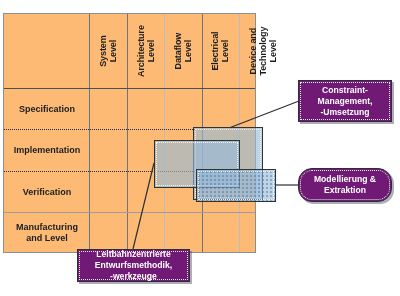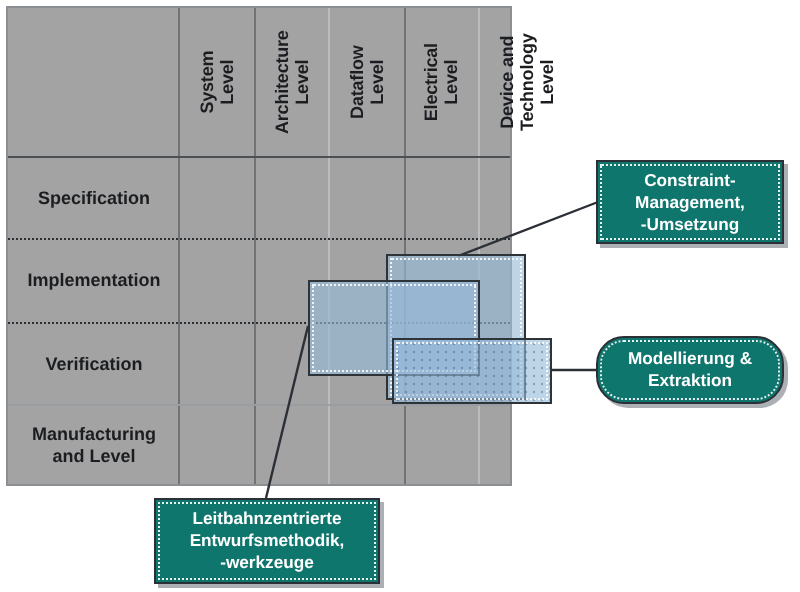--- a/index.html
+++ b/index.html
@@ -8,25 +8,25 @@
     background:#ffffff;
     font-family:"Liberation Sans", sans-serif;
     position:relative;
     overflow:hidden;
   }
   #stage{position:absolute;left:0;top:0;width:400px;height:296px;}
 
   
   .matrix{
     position:absolute;
-    left:3px; top:3px;
+    left:3px; top:13px;
     width:253px; height:240px;
     box-sizing:border-box;
     border:1px solid #8b8f93;
-    background:#a3a3a3;
+    background:#fdba74;
   }
   .vline{position:absolute;top:0;bottom:0;width:1px;background:#6f7276;}
   .vline.faint{background:#b9bcc0;}
   .hline{position:absolute;left:0;right:0;height:1px;background:#9a9da1;}
   .hline.strong{background:#4c5054;}
   .hline.dotted{
     height:0;border-top:1px dotted #2b2f33;background:none;
   }
 
   
@@ -73,21 +73,21 @@
     background-size:4px 4px;
   }
 
   
   .leader{position:absolute;left:0;top:0;width:400px;height:296px;pointer-events:none;}
 
   
   .callout{
     position:absolute;
     box-sizing:border-box;
-    background:#0f766e;
+    background:#701a75;
     border:1.3px solid #2b3036;
     outline:1px dotted rgba(255,255,255,0.9);
     outline-offset:-3px;
     color:#ffffff;
     font-size:8.6px;
     font-weight:bold;
     line-height:1.28;
     text-align:center;
     display:flex;align-items:center;justify-content:center;
     white-space:pre-line;
@@ -158,19 +158,19 @@
     <span>Constraint-
 Management,
 -Umsetzung</span>
   </div>
 
   <div class="callout" style="left:298px;top:168px;width:94px;height:34px;border-radius:14px;">
     <span>Modellierung &amp;
 Extraktion</span>
   </div>
 
-  <div class="callout" style="left:77px;top:249px;width:113px;height:43px;">
+  <div class="callout" style="left:77px;top:249px;width:113px;height:33px;">
     <span>Leitbahnzentrierte
 Entwurfsmethodik,
 -werkzeuge</span>
   </div>
 
 </div>
 
 </body></html>

